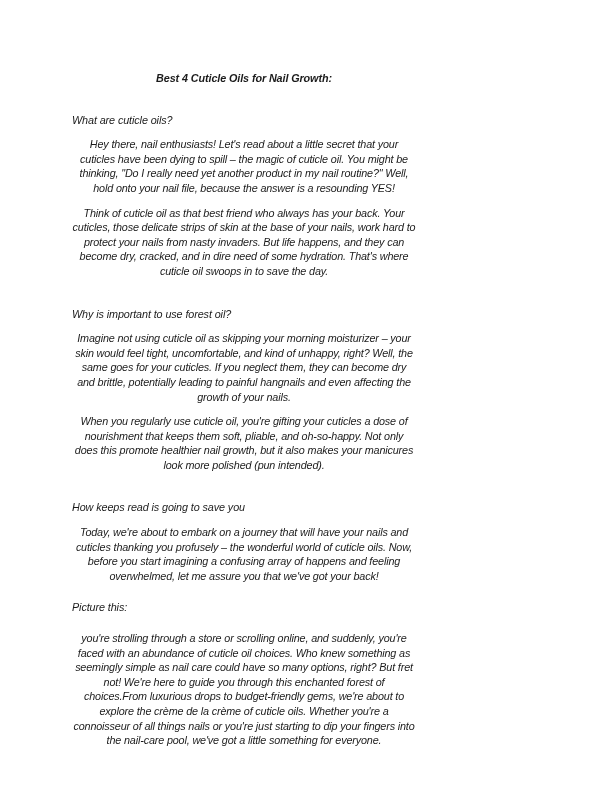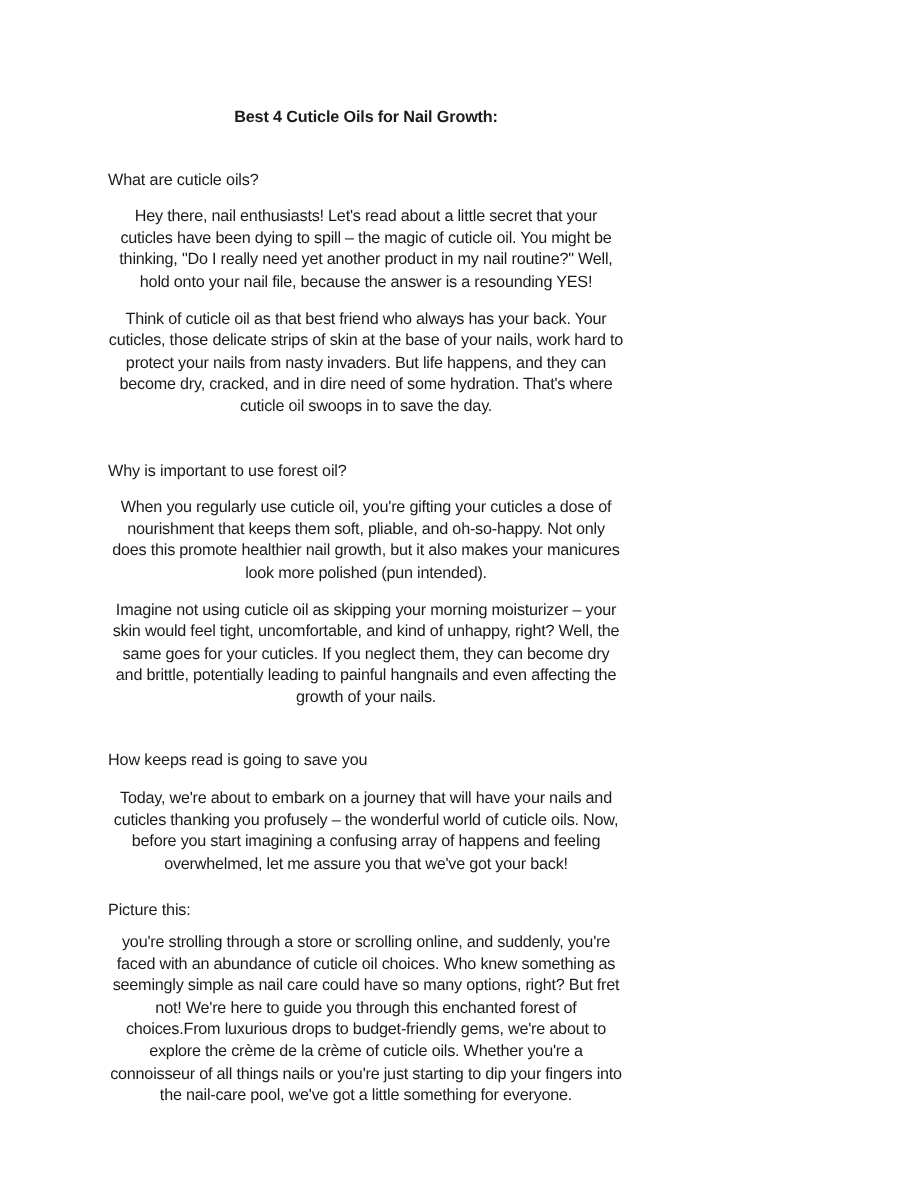--- a/index.html
+++ b/index.html
@@ -14,20 +14,21 @@
     color: #1b1b1b;
     -webkit-font-smoothing: antialiased;
   }
   .page {
     box-sizing: border-box;
     width: 488px;
     height: 792px;
     padding: 71px 72px 60px 72px;
     background: #ffffff;
     overflow: hidden;
+    font-style: italic;
   }
   .doc-title {
     font-size: 10.8px;
     font-weight: 700;
     text-align: center;
     line-height: 14.6px;
     margin: 0 0 27px 0;
     letter-spacing: -0.1px;
   }
   .doc-heading {
@@ -37,21 +38,21 @@
     margin: 28px 0 10px 0;
     letter-spacing: -0.1px;
   }
   .doc-heading.first {
     margin-top: 0;
   }
   .doc-label {
     font-size: 10.8px;
     font-weight: 400;
     line-height: 14.6px;
-    margin: 17px 0 6px 0;
+    margin: 17px 0 16px 0;
     letter-spacing: -0.1px;
   }
   .doc-para {
     font-size: 10.8px;
     font-weight: 400;
     line-height: 14.6px;
     margin: 0 0 10px 0;
     letter-spacing: -0.15px;
     text-align: center;
   }
@@ -64,23 +65,23 @@
   <div class="doc-title">Best 4 Cuticle Oils for Nail Growth:</div>
 
   <div class="doc-heading first">What are cuticle oils?</div>
 
   <div class="doc-para">Hey there, nail enthusiasts! Let's read about a little secret that your cuticles have been dying to spill – the magic of cuticle oil. You might be thinking, "Do I really need yet another product in my nail routine?" Well, hold onto your nail file, because the answer is a resounding YES!</div>
 
   <div class="doc-para">Think of cuticle oil as that best friend who always has your back. Your cuticles, those delicate strips of skin at the base of your nails, work hard to protect your nails from nasty invaders. But life happens, and they can become dry, cracked, and in dire need of some hydration. That's where cuticle oil swoops in to save the day.</div>
 
   <div class="doc-heading">Why is important to use forest oil?</div>
 
+  <div class="doc-para">Imagine not using cuticle oil as skipping your morning moisturizer – your skin would feel tight, uncomfortable, and kind of unhappy, right? Well, the same goes for your cuticles. If you neglect them, they can become dry and brittle, potentially leading to painful hangnails and even affecting the growth of your nails.</div>
+
   <div class="doc-para">When you regularly use cuticle oil, you're gifting your cuticles a dose of nourishment that keeps them soft, pliable, and oh-so-happy. Not only does this promote healthier nail growth, but it also makes your manicures look more polished (pun intended).</div>
-
-  <div class="doc-para">Imagine not using cuticle oil as skipping your morning moisturizer – your skin would feel tight, uncomfortable, and kind of unhappy, right? Well, the same goes for your cuticles. If you neglect them, they can become dry and brittle, potentially leading to painful hangnails and even affecting the growth of your nails.</div>
 
   <div class="doc-heading">How keeps read is going to save you</div>
 
   <div class="doc-para">Today, we're about to embark on a journey that will have your nails and cuticles thanking you profusely – the wonderful world of cuticle oils. Now, before you start imagining a confusing array of happens and feeling overwhelmed, let me assure you that we've got your back!</div>
 
   <div class="doc-label">Picture this:</div>
 
   <div class="doc-para">you're strolling through a store or scrolling online, and suddenly, you're faced with an abundance of cuticle oil choices. Who knew something as seemingly simple as nail care could have so many options, right? But fret not! We're here to guide you through this enchanted forest of choices.From luxurious drops to budget-friendly gems, we're about to explore the crème de la crème of cuticle oils. Whether you're a connoisseur of all things nails or you're just starting to dip your fingers into the nail-care pool, we've got a little something for everyone.</div>
 
 

